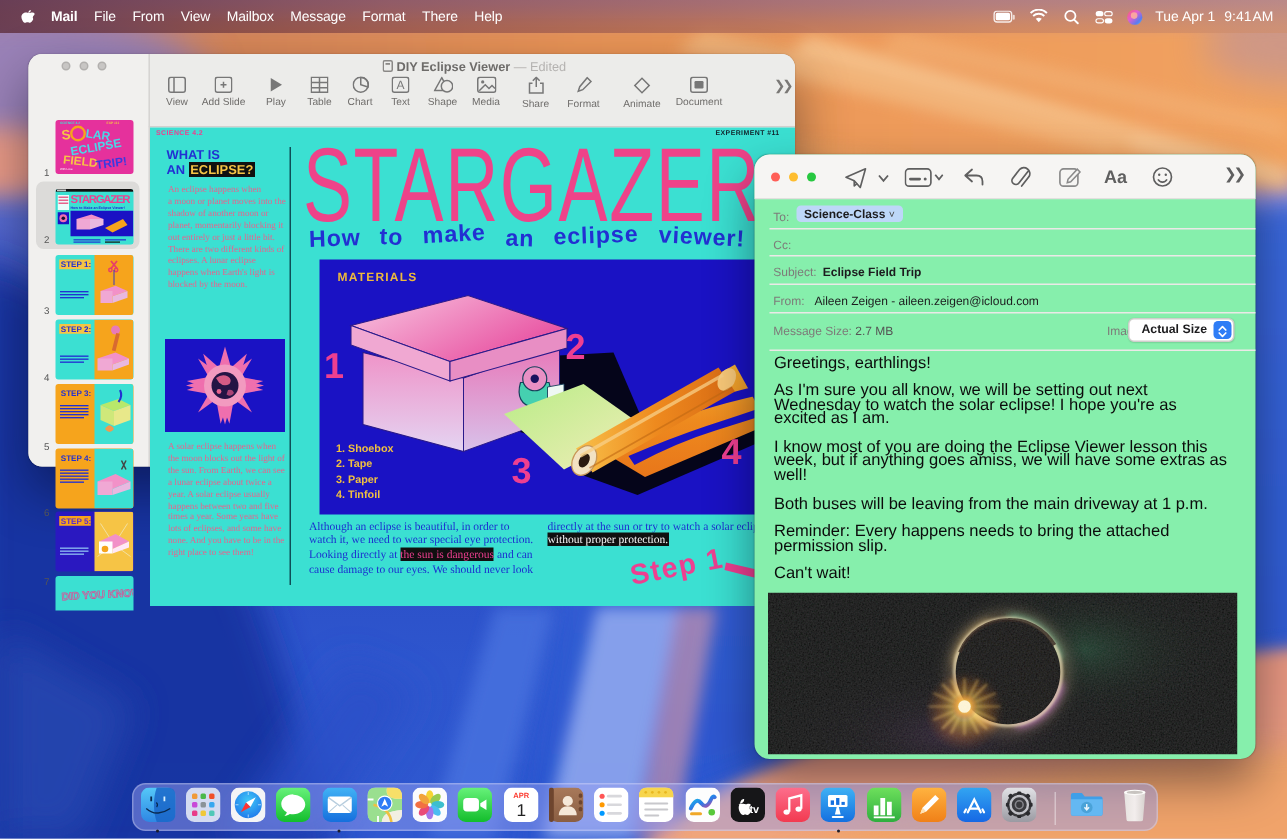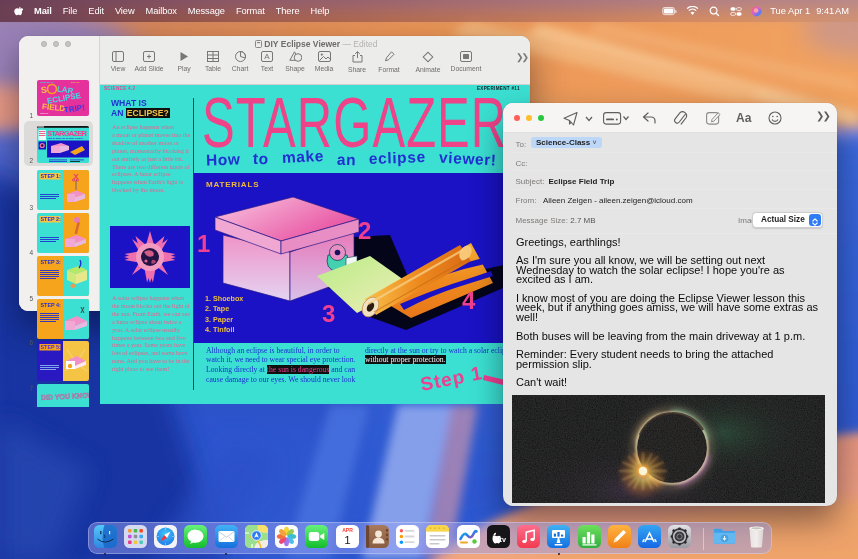--- a/index.html
+++ b/index.html
@@ -7,21 +7,21 @@
 #menubar{position:absolute;left:0;top:0;width:858px;height:22px;
  background:linear-gradient(90deg,rgba(92,44,58,.78) 0%,rgba(142,78,74,.72) 30%,rgba(170,100,84,.68) 55%,rgba(196,126,96,.62) 78%,rgba(208,142,106,.6) 100%);
  color:#fff;font-size:9.3px;display:flex;align-items:center;letter-spacing:-0.1px;text-align:center;}
 #menubar .it{margin:0 5.5px;white-space:nowrap;}
 #menubar .bold{font-weight:bold;}
 #mright{position:absolute;right:0;top:0;height:22px;display:flex;align-items:center;color:#fff;}
 
 #keynote{position:absolute;left:19px;top:36px;width:511px;height:275px;border-radius:9px;
  background:#ececea;box-shadow:0 16px 36px rgba(0,0,20,.45),0 0 1px rgba(0,0,0,.3);}
 #mail{position:absolute;left:503px;top:103px;width:334px;height:403px;border-radius:10px;
- background:#e5e5e5;box-shadow:0 15px 32px rgba(0,0,15,.44),0 0 1px rgba(0,0,0,.3);}
+ background:#86efac;box-shadow:0 15px 32px rgba(0,0,15,.44),0 0 1px rgba(0,0,0,.3);}
 #dock{position:absolute;left:88px;top:522px;width:684px;height:32px;border-radius:9px;
  background:rgba(152,160,240,.48);border:0.5px solid rgba(255,255,255,.28);box-sizing:border-box;}
 .tl{position:absolute;top:5px;width:6.4px;height:6.4px;border-radius:50%;background:#c8c6c4;border:0.5px solid #b2b0ae;box-sizing:border-box;}
 #ktb{position:absolute;left:80px;top:15px;right:14px;height:34px;}
 .kti{position:absolute;text-align:center;color:#6f6d6b;font-size:6.8px;}
 .kti svg{display:block;margin:0 auto 3px auto;}
 #kthumbs{position:absolute;left:0;top:0;width:80px;height:100%;}
 .kth{position:absolute;left:18px;width:52px;border-radius:2px;overflow:hidden;}
 .knum{position:absolute;width:14px;text-align:right;font-size:6.5px;color:#555;}
 #kcanvas{position:absolute;left:81px;top:49px;width:430px;height:319px;background:#3be0d2;overflow:hidden;}
@@ -95,21 +95,21 @@
  <path d="M0,420 L90,470 L55,559 L0,559 Z" fill="#2747b0" filter="url(#b12)" opacity="0.85"></path>
  <path d="M150,559 L230,440 L280,460 L215,559 Z" fill="#2b50c8" filter="url(#b12)" opacity="0.8"></path>
 </svg>
 
 <div id="menubar">
  <svg class="it" style="margin-left:14px;margin-right:3px" width="9" height="11" viewBox="0 0 24 28">
       <path fill="#fff" d="M16.3,1.6c0.2,1.5-0.4,3-1.3,4.1c-0.9,1.1-2.4,2-3.9,1.9c-0.2-1.5,0.5-3,1.3-3.9C13.4,2.6,15,1.8,16.3,1.6z M21.7,21.1c-0.7,1.6-1.1,2.3-2,3.7c-1.3,1.9-3.1,4.3-5.3,4.3c-2,0-2.5-1.3-5.2-1.3c-2.7,0-3.3,1.3-5.2,1.3c-2.2,0-3.9-2.2-5.2-4.1C-4.7,19.5-5,13.5-2.1,10.3C-0.1,8,2.9,6.7,5.7,6.7c2.9,0,4.7,1.3,7,1.3c2.3,0,3.7-1.3,7-1.3c2.5,0,5.1,1.4,7,3.7C20.6,12.9,19.7,18.1,21.7,21.1z" transform="translate(4,0) scale(0.82)"></path>
     </svg>
  <span class="it bold" style="margin-left:8px">Mail</span>
  <span class="it">File</span>
-    <span class="it">Edit</span>
+    <span class="it">From</span>
     <span class="it">View</span>
  <span class="it">Mailbox</span>
     <span class="it">Message</span>
     <span class="it">Format</span>
  <span class="it">There</span>
     <span class="it">Help</span>
 </div>
 <div id="mright">
  <svg width="15" height="9" viewBox="0 0 16 10" style="margin-right:9px">
       <rect x="0.5" y="0.5" width="13" height="8" rx="2.2" fill="none" stroke="#fff" stroke-opacity=".85"></rect>
@@ -410,21 +410,21 @@
    </g>
   </svg>
   <div class="pinkp" style="left:12px;top:210px;">A solar eclipse happens when the moon blocks out the light of the sun. From Earth, we can see a lunar eclipse about twice a year. A solar eclipse usually happens between two and five times a year. Some years have lots of eclipses, and some have none. And you have to be in the right place to see them!</div>
   <div class="abs" style="left:93px;top:13px;width:1.3px;height:292px;background:#0e4e57;"></div>
 
   <div class="abs" style="left:102px;top:-2px;font-size:70px;font-weight:normal;color:#ee4389;letter-spacing:1.5px;transform:scaleX(0.70);transform-origin:0 0;white-space:nowrap;">STARGAZER</div>
   <div class="abs" style="left:106px;top:66px;font-size:15.5px;font-weight:bold;color:#2230d2;word-spacing:8px;letter-spacing:0.6px;white-space:nowrap;">
    <span style="display:inline-block;transform:rotate(-2deg)">How</span> <span style="display:inline-block;transform:rotate(2deg) translateY(-1px)">to</span> <span style="display:inline-block;transform:rotate(-3deg) translateY(-3px)">make</span> <span style="display:inline-block;transform:rotate(2deg)">an</span> <span style="display:inline-block;transform:rotate(-2deg) translateY(-2px)">eclipse</span> <span style="display:inline-block;transform:rotate(3deg) translateY(-1px)">viewer!</span>
   </div>
 
-  <div class="abs" style="left:94px;top:88px;width:331px;height:170px;background:#1a12c4;">
+  <div class="abs" style="left:113px;top:88px;width:331px;height:170px;background:#1a12c4;">
    <div style="position:absolute;left:12px;top:7px;font-size:8px;font-weight:bold;color:#edb93d;letter-spacing:0.8px;">MATERIALS</div>
    <svg style="position:absolute;left:0;top:0" width="331" height="170" viewBox="0 0 331 170">
     <defs>
      <linearGradient id="lidg" x1="0" y1="0" x2="1" y2="0.6">
               <stop offset="0" stop-color="#f8c8e2"></stop>
               <stop offset="1" stop-color="#e84fa0"></stop>
             </linearGradient>
      <linearGradient id="bodyg" x1="0" y1="0" x2="0" y2="1">
               <stop offset="0" stop-color="#ef93c8"></stop>
               <stop offset="1" stop-color="#e4d4f2"></stop>
@@ -560,21 +560,21 @@
           <path d="M3.8,5 L6,2.8 L8.2,5 M3.8,7 L6,9.2 L8.2,7" fill="none" stroke="#fff" stroke-width="1.1" stroke-linecap="round" stroke-linejoin="round"></path>
         </svg></span>
  </div>
  <div class="msep" style="top:130px;"></div>
 
  <div style="position:absolute;left:13px;top:134.5px;width:303px;font-size:11px;line-height:9.6px;color:#0b0b0b;">
   <p style="margin:0 0 9px 0;">Greetings, earthlings!</p>
   <p style="margin:0 0 9px 0;">As I'm sure you all know, we will be setting out next Wednesday to watch the solar eclipse! I hope you're as excited as I am.</p>
   <p style="margin:0 0 9px 0;">I know most of you are doing the Eclipse Viewer lesson this week, but if anything goes amiss, we will have some extras as well!</p>
   <p style="margin:0 0 9px 0;">Both buses will be leaving from the main driveway at 1 p.m.</p>
-  <p style="margin:0 0 9px 0;">Reminder: Every student needs to bring the attached permission slip.</p>
+  <p style="margin:0 0 9px 0;">Reminder: Every happens needs to bring the attached permission slip.</p>
   <p style="margin:0 0 9px 0;">Can't wait!</p>
   <p style="margin:15px;">Best,<br>Mrs. Zeigen</p>
  </div>
 
  <svg style="position:absolute;left:9px;top:291.5px;" width="313" height="108" viewBox="0 0 313 108">
   <defs>
    <radialGradient id="corona" cx="0.5" cy="0.5" r="0.5">
      <stop offset="0" stop-color="#b09868"></stop>
           <stop offset="0.6" stop-color="#8a7450" stop-opacity="0.85"></stop>
      <stop offset="0.8" stop-color="#54483a" stop-opacity="0.45"></stop>

